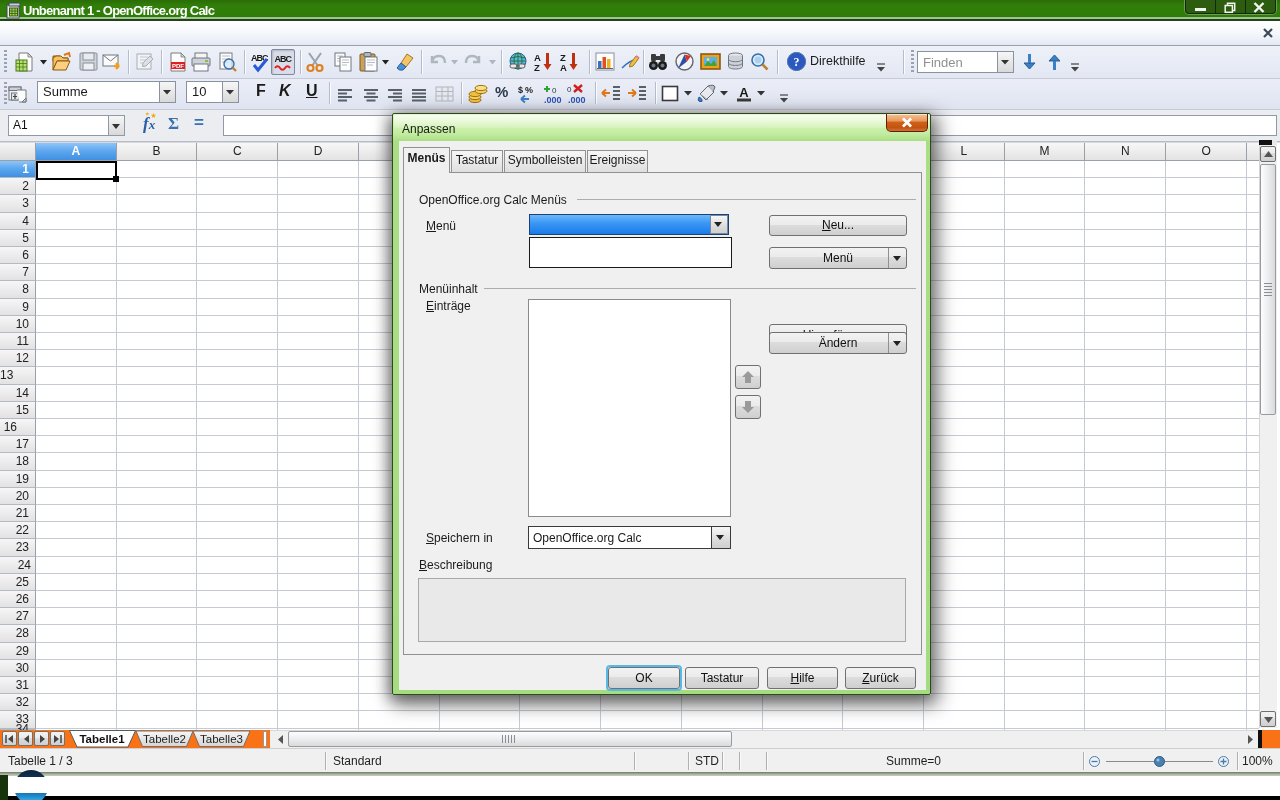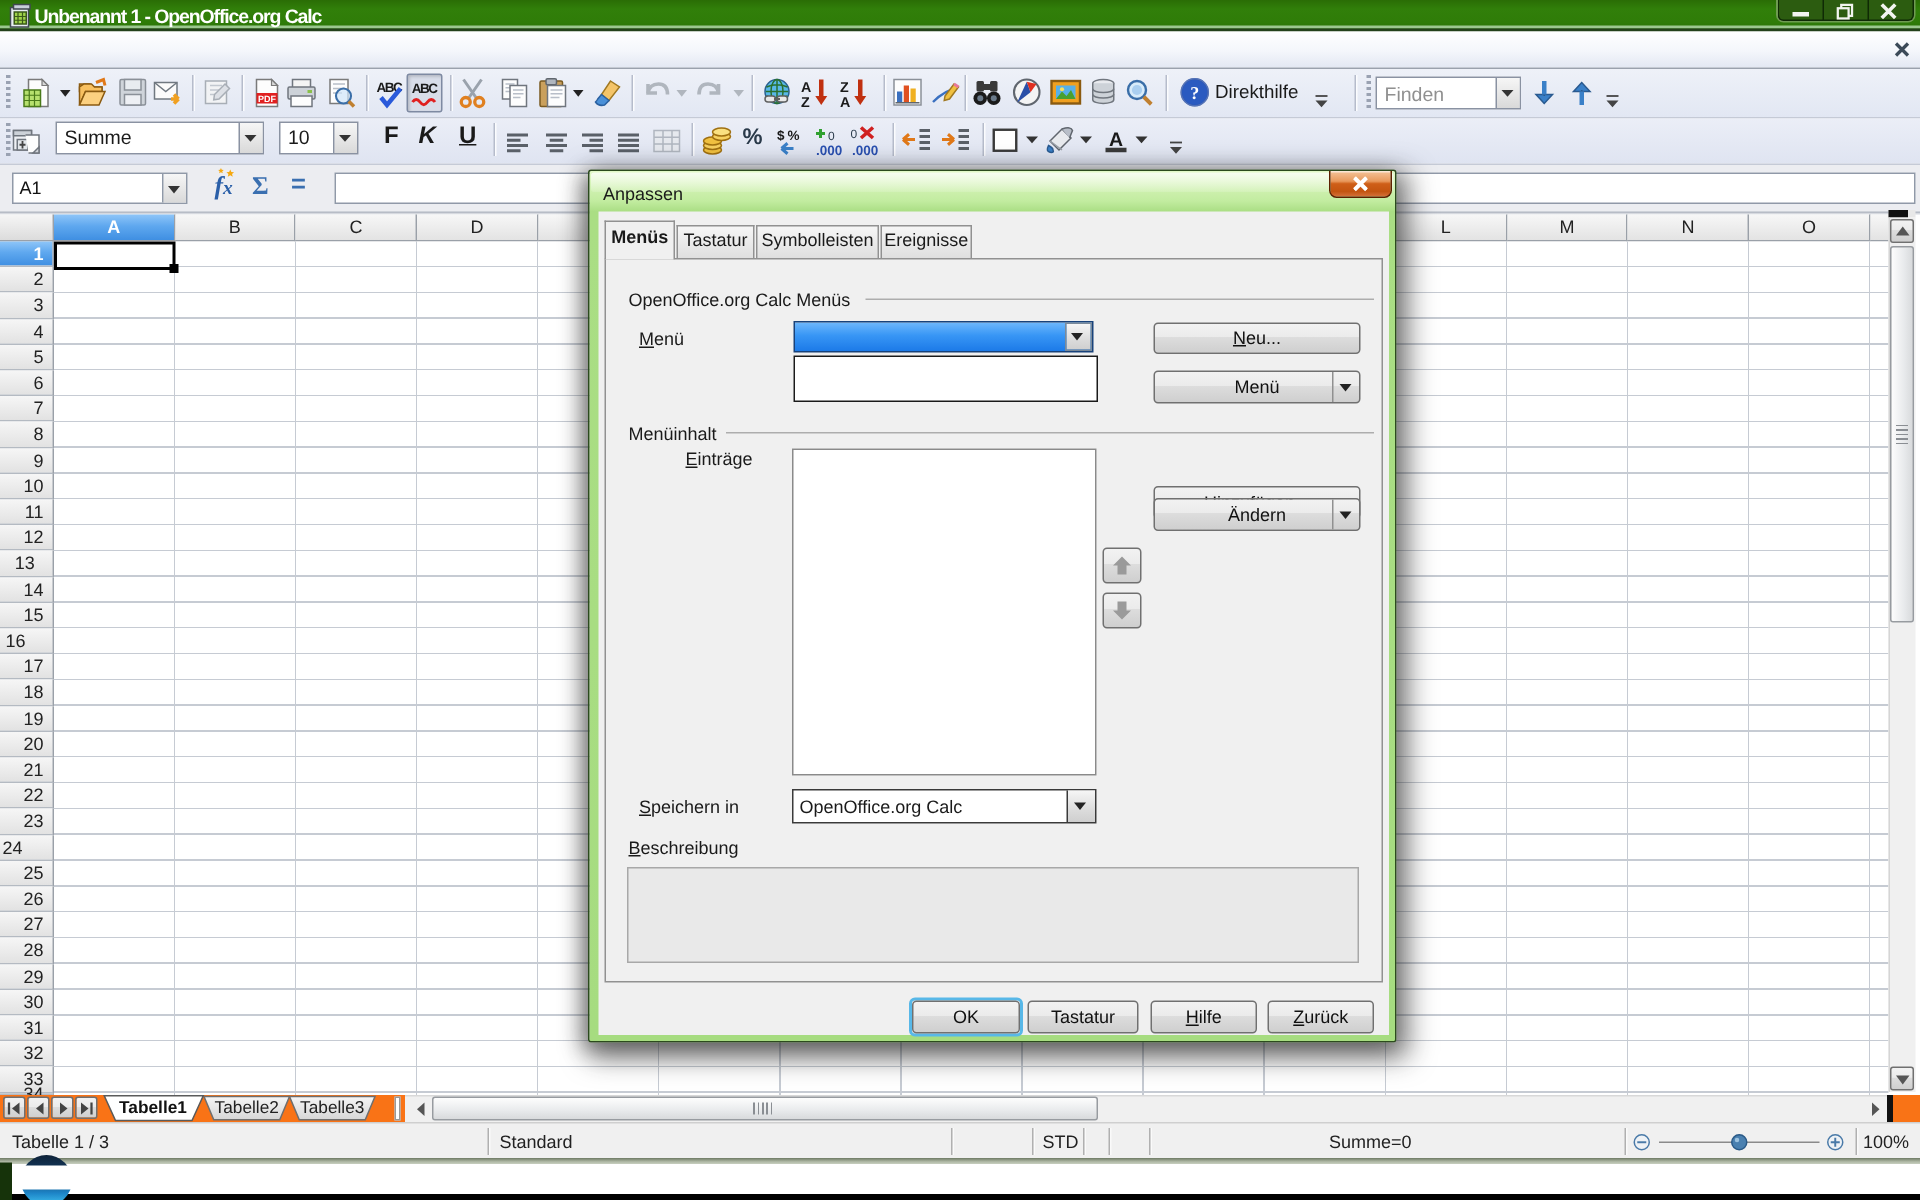--- a/index.html
+++ b/index.html
@@ -417,32 +417,32 @@
 <div class="a" style="left:0;top:52.40px;width:36px;height:17.20px;background:linear-gradient(#f6f6f6,#e2e2e2);border-right:1px solid #9aa0a8;border-bottom:1px solid #b4bac2;color:#222;font-size:12px;font-weight:400;text-align:right;line-height:16px;padding-right:6px;">3</div>
 <div class="a" style="left:0;top:69.60px;width:36px;height:17.20px;background:linear-gradient(#f6f6f6,#e2e2e2);border-right:1px solid #9aa0a8;border-bottom:1px solid #b4bac2;color:#222;font-size:12px;font-weight:400;text-align:right;line-height:16px;padding-right:6px;">4</div>
 <div class="a" style="left:0;top:86.80px;width:36px;height:17.20px;background:linear-gradient(#f6f6f6,#e2e2e2);border-right:1px solid #9aa0a8;border-bottom:1px solid #b4bac2;color:#222;font-size:12px;font-weight:400;text-align:right;line-height:16px;padding-right:6px;">5</div>
 <div class="a" style="left:0;top:104.00px;width:36px;height:17.20px;background:linear-gradient(#f6f6f6,#e2e2e2);border-right:1px solid #9aa0a8;border-bottom:1px solid #b4bac2;color:#222;font-size:12px;font-weight:400;text-align:right;line-height:16px;padding-right:6px;">6</div>
 <div class="a" style="left:0;top:121.20px;width:36px;height:17.20px;background:linear-gradient(#f6f6f6,#e2e2e2);border-right:1px solid #9aa0a8;border-bottom:1px solid #b4bac2;color:#222;font-size:12px;font-weight:400;text-align:right;line-height:16px;padding-right:6px;">7</div>
 <div class="a" style="left:0;top:138.40px;width:36px;height:17.20px;background:linear-gradient(#f6f6f6,#e2e2e2);border-right:1px solid #9aa0a8;border-bottom:1px solid #b4bac2;color:#222;font-size:12px;font-weight:400;text-align:right;line-height:16px;padding-right:6px;">8</div>
 <div class="a" style="left:0;top:155.60px;width:36px;height:17.20px;background:linear-gradient(#f6f6f6,#e2e2e2);border-right:1px solid #9aa0a8;border-bottom:1px solid #b4bac2;color:#222;font-size:12px;font-weight:400;text-align:right;line-height:16px;padding-right:6px;">9</div>
 <div class="a" style="left:0;top:172.80px;width:36px;height:17.20px;background:linear-gradient(#f6f6f6,#e2e2e2);border-right:1px solid #9aa0a8;border-bottom:1px solid #b4bac2;color:#222;font-size:12px;font-weight:400;text-align:right;line-height:16px;padding-right:6px;">10</div>
 <div class="a" style="left:0;top:190.00px;width:36px;height:17.20px;background:linear-gradient(#f6f6f6,#e2e2e2);border-right:1px solid #9aa0a8;border-bottom:1px solid #b4bac2;color:#222;font-size:12px;font-weight:400;text-align:right;line-height:16px;padding-right:6px;">11</div>
 <div class="a" style="left:0;top:207.20px;width:36px;height:17.20px;background:linear-gradient(#f6f6f6,#e2e2e2);border-right:1px solid #9aa0a8;border-bottom:1px solid #b4bac2;color:#222;font-size:12px;font-weight:400;text-align:right;line-height:16px;padding-right:6px;">12</div>
-<div class="a" style="left:0;top:224.40px;width:36px;height:17.20px;background:linear-gradient(#f6f6f6,#e2e2e2);border-right:1px solid #9aa0a8;border-bottom:1px solid #b4bac2;color:#222;font-size:12px;font-weight:400;text-align:center;line-height:16px;padding-right:2px;">13</div>
+<div class="a" style="left:0;top:224.40px;width:36px;height:17.20px;background:linear-gradient(#f6f6f6,#e2e2e2);border-right:1px solid #9aa0a8;border-bottom:1px solid #b4bac2;color:#222;font-size:12px;font-weight:400;text-align:left;line-height:16px;padding-right:2px;">13</div>
 <div class="a" style="left:0;top:241.60px;width:36px;height:17.20px;background:linear-gradient(#f6f6f6,#e2e2e2);border-right:1px solid #9aa0a8;border-bottom:1px solid #b4bac2;color:#222;font-size:12px;font-weight:400;text-align:right;line-height:16px;padding-right:6px;">14</div>
 <div class="a" style="left:0;top:258.80px;width:36px;height:17.20px;background:linear-gradient(#f6f6f6,#e2e2e2);border-right:1px solid #9aa0a8;border-bottom:1px solid #b4bac2;color:#222;font-size:12px;font-weight:400;text-align:right;line-height:16px;padding-right:6px;">15</div>
 <div class="a" style="left:0;top:276.00px;width:36px;height:17.20px;background:linear-gradient(#f6f6f6,#e2e2e2);border-right:1px solid #9aa0a8;border-bottom:1px solid #b4bac2;color:#222;font-size:12px;font-weight:400;text-align:right;line-height:16px;padding-right:18px;">16</div>
 <div class="a" style="left:0;top:293.20px;width:36px;height:17.20px;background:linear-gradient(#f6f6f6,#e2e2e2);border-right:1px solid #9aa0a8;border-bottom:1px solid #b4bac2;color:#222;font-size:12px;font-weight:400;text-align:right;line-height:16px;padding-right:6px;">17</div>
 <div class="a" style="left:0;top:310.40px;width:36px;height:17.20px;background:linear-gradient(#f6f6f6,#e2e2e2);border-right:1px solid #9aa0a8;border-bottom:1px solid #b4bac2;color:#222;font-size:12px;font-weight:400;text-align:right;line-height:16px;padding-right:6px;">18</div>
 <div class="a" style="left:0;top:327.60px;width:36px;height:17.20px;background:linear-gradient(#f6f6f6,#e2e2e2);border-right:1px solid #9aa0a8;border-bottom:1px solid #b4bac2;color:#222;font-size:12px;font-weight:400;text-align:right;line-height:16px;padding-right:6px;">19</div>
 <div class="a" style="left:0;top:344.80px;width:36px;height:17.20px;background:linear-gradient(#f6f6f6,#e2e2e2);border-right:1px solid #9aa0a8;border-bottom:1px solid #b4bac2;color:#222;font-size:12px;font-weight:400;text-align:right;line-height:16px;padding-right:6px;">20</div>
 <div class="a" style="left:0;top:362.00px;width:36px;height:17.20px;background:linear-gradient(#f6f6f6,#e2e2e2);border-right:1px solid #9aa0a8;border-bottom:1px solid #b4bac2;color:#222;font-size:12px;font-weight:400;text-align:right;line-height:16px;padding-right:6px;">21</div>
 <div class="a" style="left:0;top:379.20px;width:36px;height:17.20px;background:linear-gradient(#f6f6f6,#e2e2e2);border-right:1px solid #9aa0a8;border-bottom:1px solid #b4bac2;color:#222;font-size:12px;font-weight:400;text-align:right;line-height:16px;padding-right:6px;">22</div>
 <div class="a" style="left:0;top:396.40px;width:36px;height:17.20px;background:linear-gradient(#f6f6f6,#e2e2e2);border-right:1px solid #9aa0a8;border-bottom:1px solid #b4bac2;color:#222;font-size:12px;font-weight:400;text-align:right;line-height:16px;padding-right:6px;">23</div>
-<div class="a" style="left:0;top:413.60px;width:36px;height:17.20px;background:linear-gradient(#f6f6f6,#e2e2e2);border-right:1px solid #9aa0a8;border-bottom:1px solid #b4bac2;color:#222;font-size:12px;font-weight:400;text-align:right;line-height:16px;padding-right:20px;">24</div>
+<div class="a" style="left:0;top:413.60px;width:36px;height:17.20px;background:linear-gradient(#f6f6f6,#e2e2e2);border-right:1px solid #9aa0a8;border-bottom:1px solid #b4bac2;color:#222;font-size:12px;font-weight:400;text-align:right;line-height:16px;padding-right:4px;">24</div>
 <div class="a" style="left:0;top:430.80px;width:36px;height:17.20px;background:linear-gradient(#f6f6f6,#e2e2e2);border-right:1px solid #9aa0a8;border-bottom:1px solid #b4bac2;color:#222;font-size:12px;font-weight:400;text-align:right;line-height:16px;padding-right:6px;">25</div>
 <div class="a" style="left:0;top:448.00px;width:36px;height:17.20px;background:linear-gradient(#f6f6f6,#e2e2e2);border-right:1px solid #9aa0a8;border-bottom:1px solid #b4bac2;color:#222;font-size:12px;font-weight:400;text-align:right;line-height:16px;padding-right:6px;">26</div>
 <div class="a" style="left:0;top:465.20px;width:36px;height:17.20px;background:linear-gradient(#f6f6f6,#e2e2e2);border-right:1px solid #9aa0a8;border-bottom:1px solid #b4bac2;color:#222;font-size:12px;font-weight:400;text-align:right;line-height:16px;padding-right:6px;">27</div>
 <div class="a" style="left:0;top:482.40px;width:36px;height:17.20px;background:linear-gradient(#f6f6f6,#e2e2e2);border-right:1px solid #9aa0a8;border-bottom:1px solid #b4bac2;color:#222;font-size:12px;font-weight:400;text-align:right;line-height:16px;padding-right:6px;">28</div>
 <div class="a" style="left:0;top:499.60px;width:36px;height:17.20px;background:linear-gradient(#f6f6f6,#e2e2e2);border-right:1px solid #9aa0a8;border-bottom:1px solid #b4bac2;color:#222;font-size:12px;font-weight:400;text-align:right;line-height:16px;padding-right:6px;">29</div>
 <div class="a" style="left:0;top:516.80px;width:36px;height:17.20px;background:linear-gradient(#f6f6f6,#e2e2e2);border-right:1px solid #9aa0a8;border-bottom:1px solid #b4bac2;color:#222;font-size:12px;font-weight:400;text-align:right;line-height:16px;padding-right:6px;">30</div>
 <div class="a" style="left:0;top:534.00px;width:36px;height:17.20px;background:linear-gradient(#f6f6f6,#e2e2e2);border-right:1px solid #9aa0a8;border-bottom:1px solid #b4bac2;color:#222;font-size:12px;font-weight:400;text-align:right;line-height:16px;padding-right:6px;">31</div>
 <div class="a" style="left:0;top:551.20px;width:36px;height:17.20px;background:linear-gradient(#f6f6f6,#e2e2e2);border-right:1px solid #9aa0a8;border-bottom:1px solid #b4bac2;color:#222;font-size:12px;font-weight:400;text-align:right;line-height:16px;padding-right:6px;">32</div>
 <div class="a" style="left:0;top:568.40px;width:36px;height:17.20px;background:linear-gradient(#f6f6f6,#e2e2e2);border-right:1px solid #9aa0a8;border-bottom:1px solid #b4bac2;color:#222;font-size:12px;font-weight:400;text-align:right;line-height:16px;padding-right:6px;">33</div>
 <div class="a" style="left:0;top:585.60px;width:36px;height:1.40px;background:linear-gradient(#f6f6f6,#e2e2e2);border-right:1px solid #9aa0a8;border-bottom:1px solid #b4bac2;color:#222;font-size:12px;font-weight:400;text-align:right;line-height:0px;padding-right:6px;">34</div>
@@ -607,21 +607,21 @@
 
   <div class="btn" style="left:370px;top:74px;width:138px;height:21px;line-height:19px;"><u>N</u>eu...</div>
   <div class="btn" style="left:370px;top:106px;width:138px;height:22px;line-height:20px;">Menü</div>
   <div class="a" style="left:489px;top:107px;width:1px;height:20px;background:#909090;"></div>
   <svg class="a" style="left:494px;top:115px;" width="9" height="6">
         <path d="M0 0h8L4 5z" fill="#222"></path>
       </svg>
 
   <div class="a" style="left:20px;top:141px;">Menüinhalt</div>
   <div class="a" style="left:85px;top:147px;width:432px;height:1px;background:#adadad;"></div>
-  <div class="a" style="left:27px;top:158px;margin-left:31px;"><u>E</u>inträge</div>
+  <div class="a" style="left:27px;top:158px;"><u>E</u>inträge</div>
   <div class="a" style="left:129px;top:158px;width:203px;height:218px;background:#fff;border:1px solid #8a8a8a;"></div>
   <div class="btn" style="left:370px;top:159px;width:138px;height:22px;line-height:20px;margin-top:24px;">Hinzu<u>f</u>ügen...</div>
   <div class="btn" style="left:370px;top:191px;width:138px;height:22px;line-height:20px;">Ändern</div>
   <div class="a" style="left:489px;top:192px;width:1px;height:20px;background:#909090;"></div>
   <svg class="a" style="left:494px;top:200px;" width="9" height="6">
         <path d="M0 0h8L4 5z" fill="#222"></path>
       </svg>
 
   <div class="btn" style="left:336px;top:224px;width:26px;height:24px;"></div>
   <svg class="a" style="left:342px;top:229px;" width="14" height="14" viewBox="0 0 14 14">

